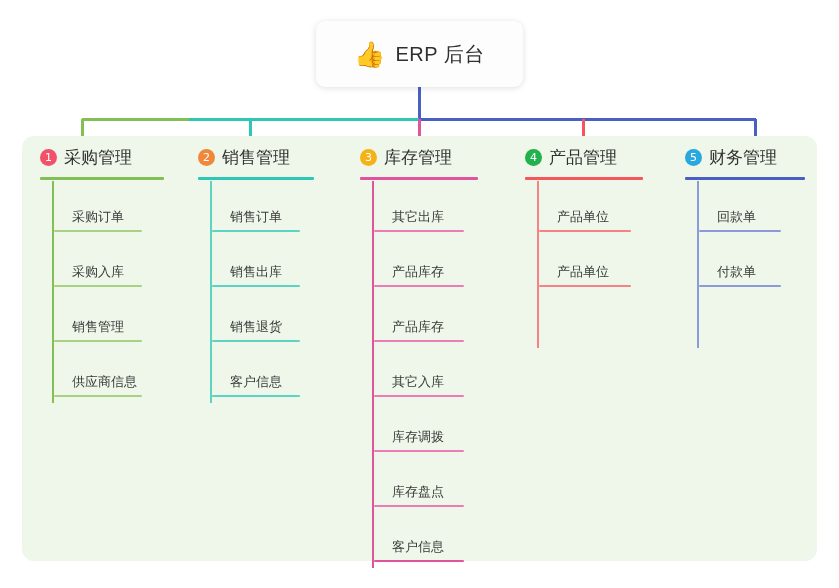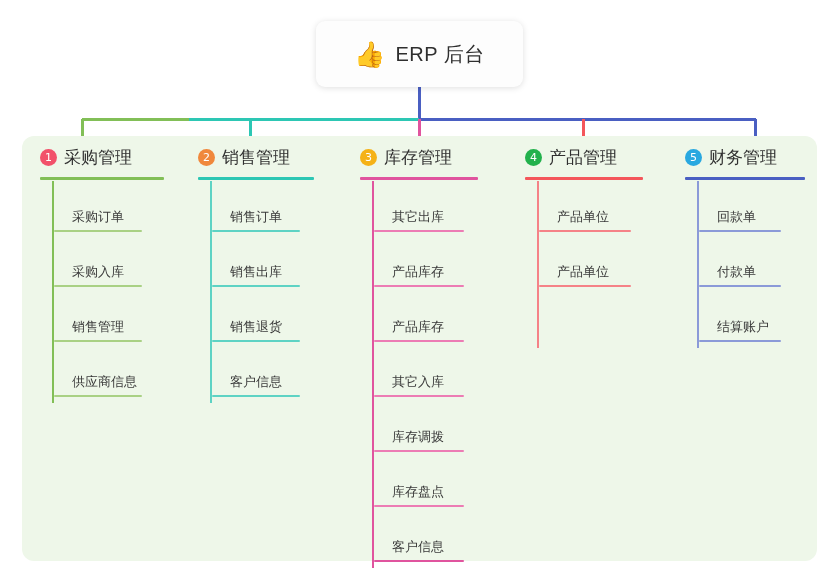--- a/index.html
+++ b/index.html
@@ -308,21 +308,17 @@
       <div class="leaves">
         <span class="spine" style="background:#8b9ad8;height:167px"></span>
         <div class="leaf">
           <span class="leaf-label">回款单</span>
           <span class="leaf-rule" style="background:#8b9ad8"></span>
         </div>
         <div class="leaf">
           <span class="leaf-label">付款单</span>
           <span class="leaf-rule" style="background:#8b9ad8"></span>
         </div>
-        <div class="leaf">
-          <span class="leaf-label">结算账户</span>
-          <span class="leaf-rule" style="background:#8b9ad8"></span>
-        </div>
       </div>
     </div>
 
   </div>
 </div>
 
 </body></html>

